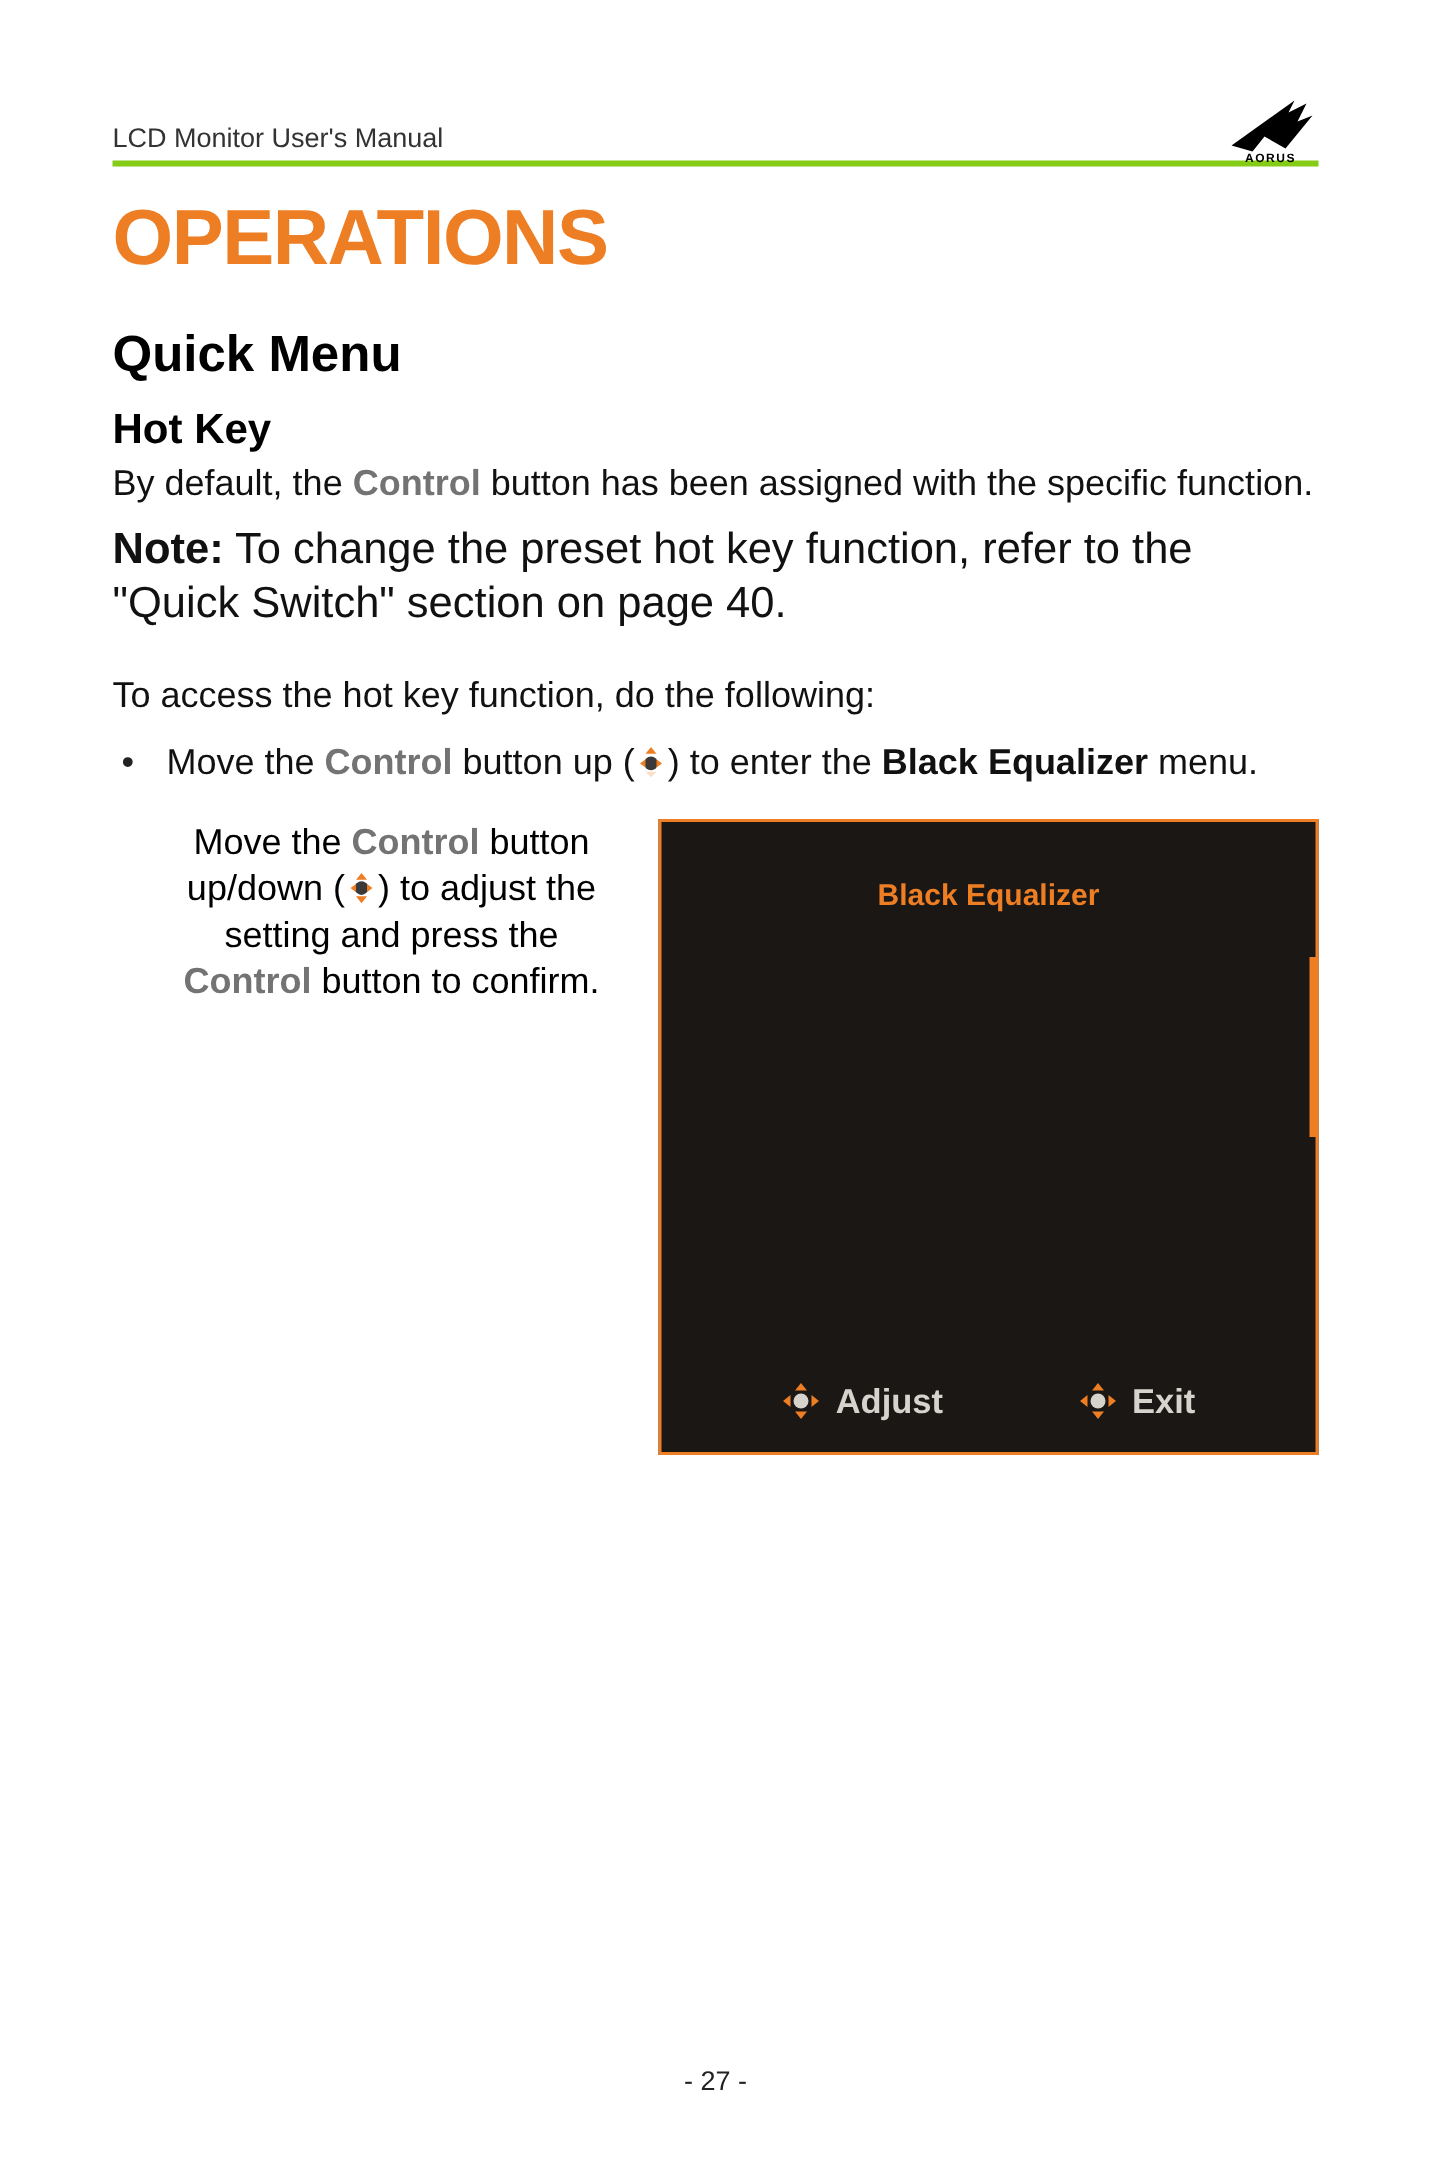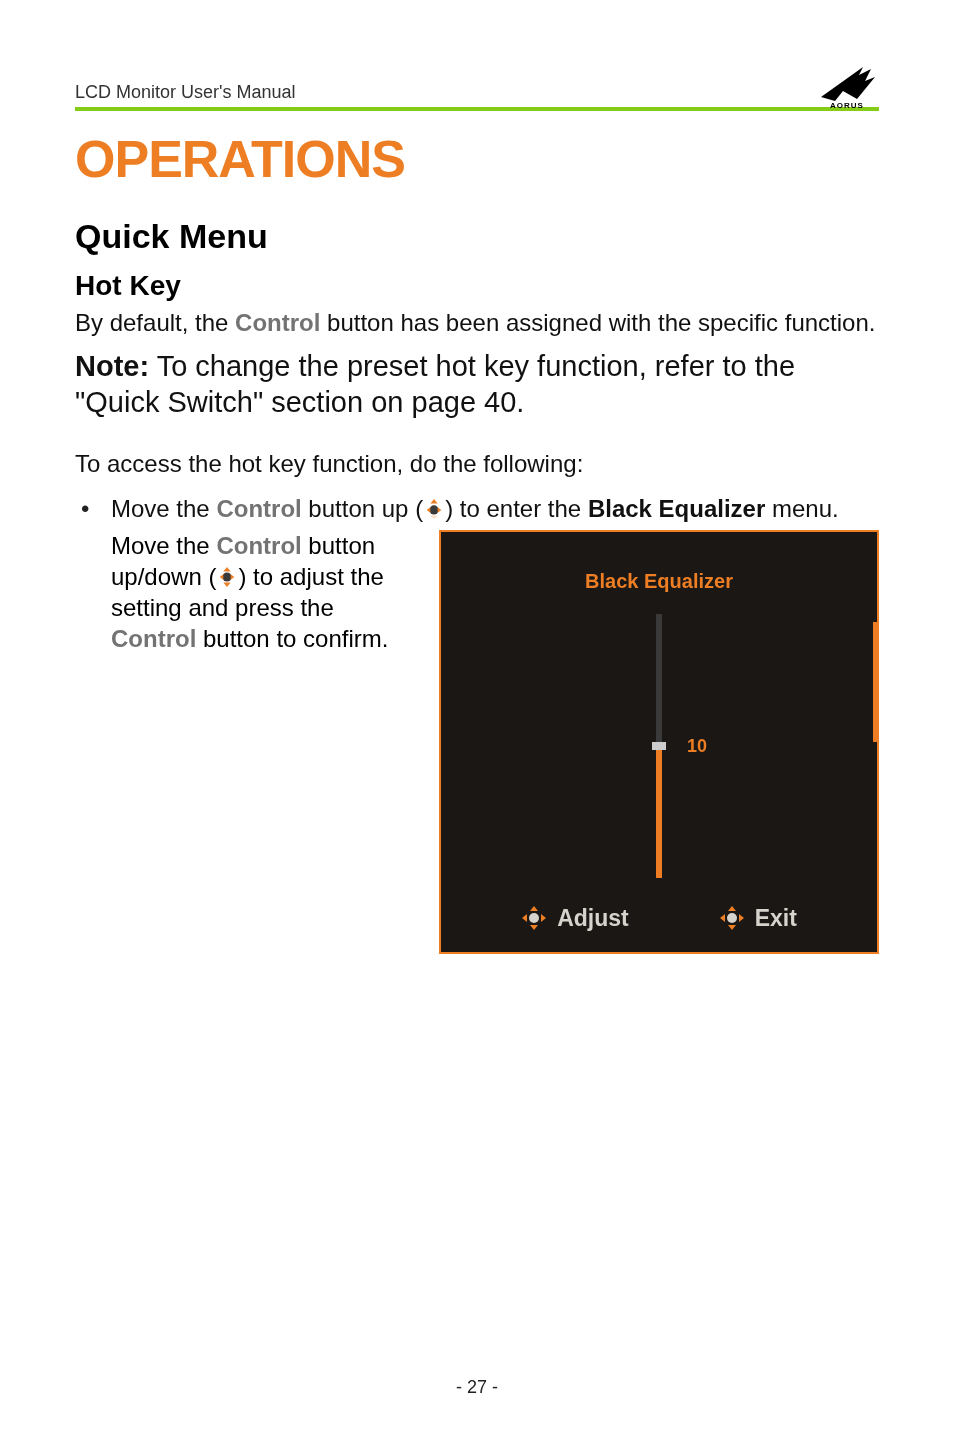--- a/index.html
+++ b/index.html
@@ -79,31 +79,32 @@
     color: #111;
   }
   ul.bullets > li::before {
     content: "•";
     position: absolute;
     left: 6px;
     top: 0;
     font-size: 24px;
     color: #222;
   }
-  .li-first { margin-bottom: 6px; }
+  .li-first { margin-bottom: 22px; }
   .two-col {
     display: flex;
     gap: 28px;
     margin-top: 4px;
     padding-left: 36px;
   }
   .col-text {
     flex: 0 0 300px;
     font-size: 24px;
     line-height: 1.3;
+    text-align: center;
   }
   .osd {
     flex: 1;
     border: 2px solid #ee7e23;
     background: #1a1714;
     height: 424px;
     position: relative;
     padding-top: 38px;
   }
   .osd-title {
@@ -248,26 +249,20 @@
           <polygon points="4,12 8,9 8,15" fill="#ee7e23"></polygon>
           <polygon points="20,12 16,9 16,15" fill="#ee7e23"></polygon>
           <polygon points="12,23 8,18 16,18" fill="#ee7e23"></polygon>
         </svg>
       </span><span>) to adjust the setting and press the </span><span class="control-word">Control</span><span> button to confirm.</span>
     </div>
 
     <div class="osd">
       <div class="osd-right-accent"></div>
       <div class="osd-title">Black Equalizer</div>
-      <div class="slider-wrap">
-        <div class="slider-track"></div>
-        <div class="slider-fill" id="slider-fill" style="height: 50%;"></div>
-        <div class="slider-knob" id="slider-knob" style="bottom: 50%;"></div>
-        <div class="slider-value" id="slider-value" style="bottom: 50%;">10</div>
-      </div>
       <div class="osd-footer">
         <div class="osd-action">
           <span class="joy-icon joy-icon-lg">
             <svg viewBox="0 0 26 26">
               <polygon points="13,1 17,6 9,6" fill="#ee7e23"></polygon>
               <polygon points="13,25 9,20 17,20" fill="#ee7e23"></polygon>
               <polygon points="1,13 6,9 6,17" fill="#ee7e23"></polygon>
               <polygon points="25,13 20,9 20,17" fill="#ee7e23"></polygon>
               <circle cx="13" cy="13" r="5" fill="#d6d2cc"></circle>
             </svg>

